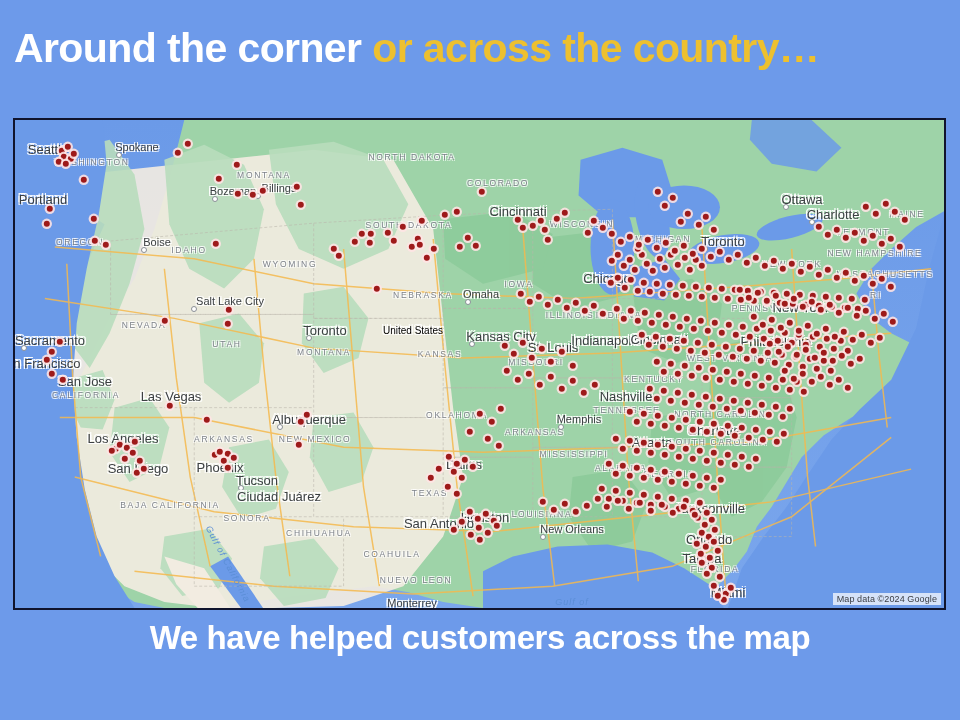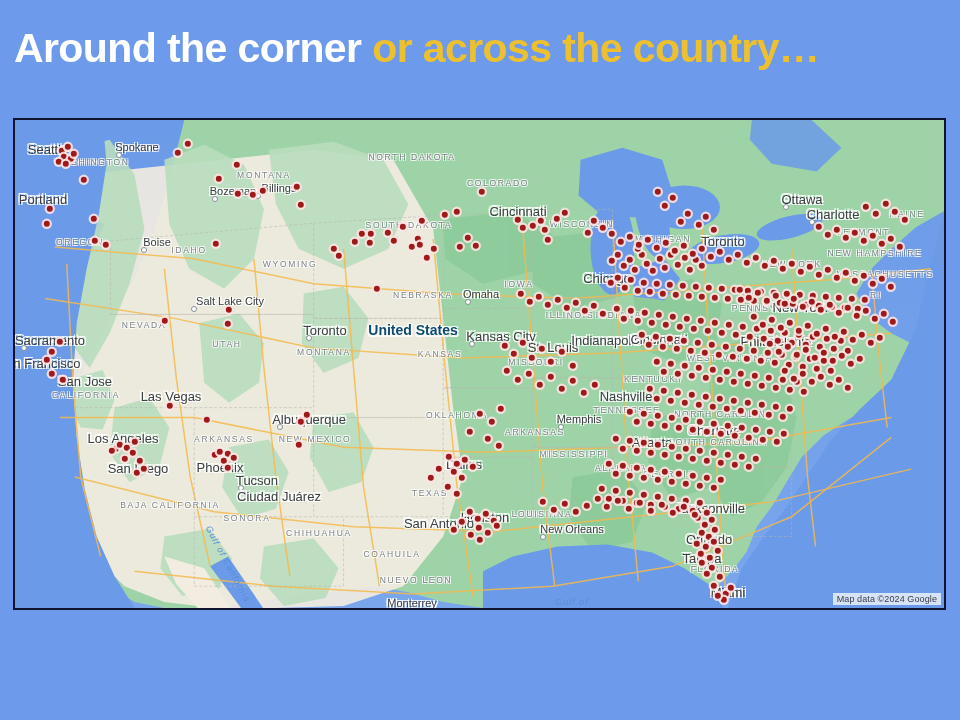--- a/index.html
+++ b/index.html
@@ -41,21 +41,21 @@
   
   .lbl{position:absolute;transform:translate(-50%,-50%);white-space:nowrap;
        pointer-events:none;font-family:"Liberation Sans", sans-serif;}
   .lbl.city{color:#3c4043;font-size:11px;
        text-shadow:-1.4px -1.4px 0 rgba(255,255,255,.95),1.4px -1.4px 0 rgba(255,255,255,.95),
                    -1.4px 1.4px 0 rgba(255,255,255,.95),1.4px 1.4px 0 rgba(255,255,255,.95);}
   .lbl.city.big{font-size:13px;}
   .lbl.state{color:#7d828a;font-size:8.5px;letter-spacing:1.7px;
        text-shadow:-1px -1px 0 rgba(255,255,255,.8),1px -1px 0 rgba(255,255,255,.8),
                    -1px 1px 0 rgba(255,255,255,.8),1px 1px 0 rgba(255,255,255,.8);}
-  .lbl.country{color:#0c4a6e;font-size:14px;font-weight:bold;
+  .lbl.country{color:#000000;font-size:10px;font-weight:normal;
        text-shadow:-1.5px -1.5px 0 rgba(255,255,255,.95),1.5px -1.5px 0 rgba(255,255,255,.95),
                    -1.5px 1.5px 0 rgba(255,255,255,.95),1.5px 1.5px 0 rgba(255,255,255,.95);}
   .lbl.water{color:#5b8ed6;font-size:9px;font-style:italic;letter-spacing:1px;}
   .citydot{position:absolute;width:4px;height:4px;border:1.2px solid #8a8f96;
            background:#fff;border-radius:50%;transform:translate(-50%,-50%);}
 
   
   #markers{position:absolute;inset:0;}
   #markers i{
     position:absolute;width:6.4px;height:6.4px;border-radius:50%;
@@ -832,15 +832,16 @@
         <i style="left: 461px; top: 126px;"></i>
         <i style="left: 445px; top: 127px;"></i>
       </div>
 
     <div class="lbl country" style="left:398px;top:210px">United States</div>
 
     <div id="attrib">Map data ©2024 Google</div>
   </div>
 
   <div id="caption">
+    <span class="w">We have helped customers across the map</span>
   </div>
 
 </div>
 
 </body></html>

